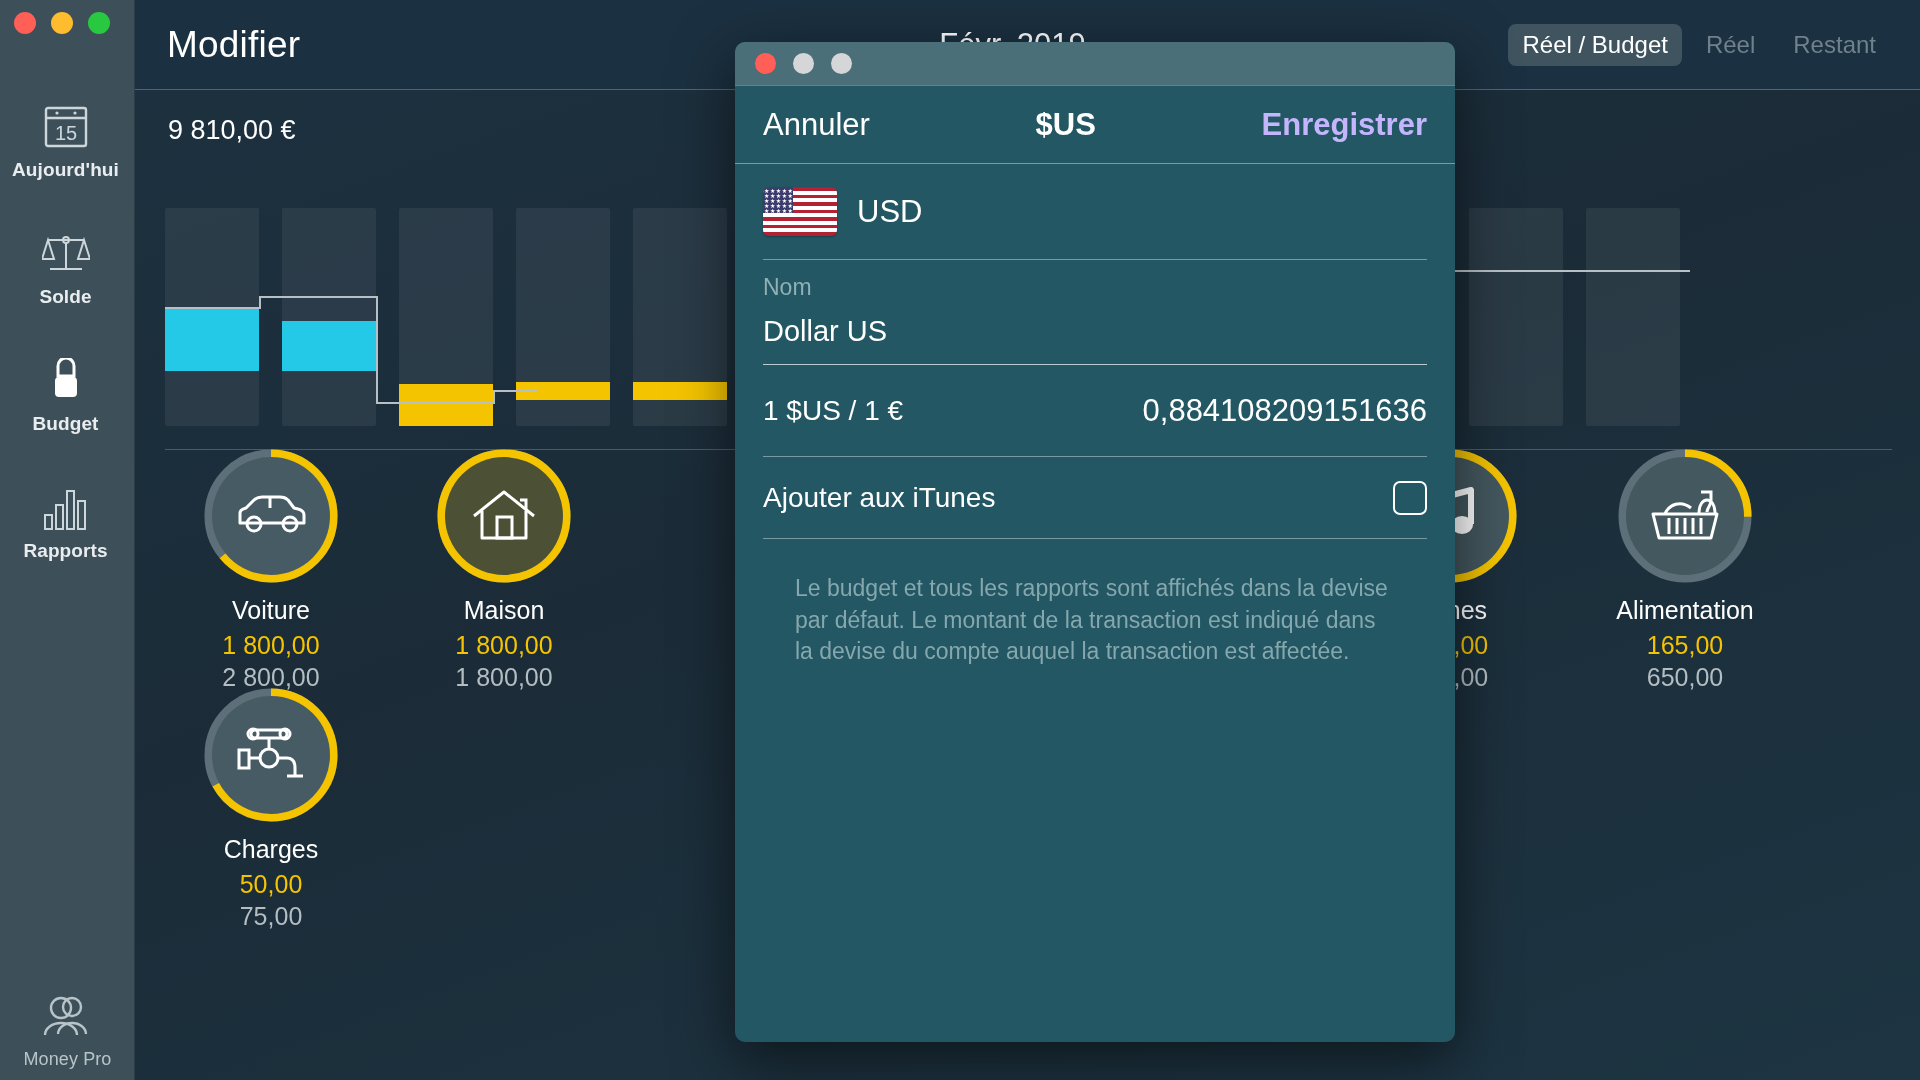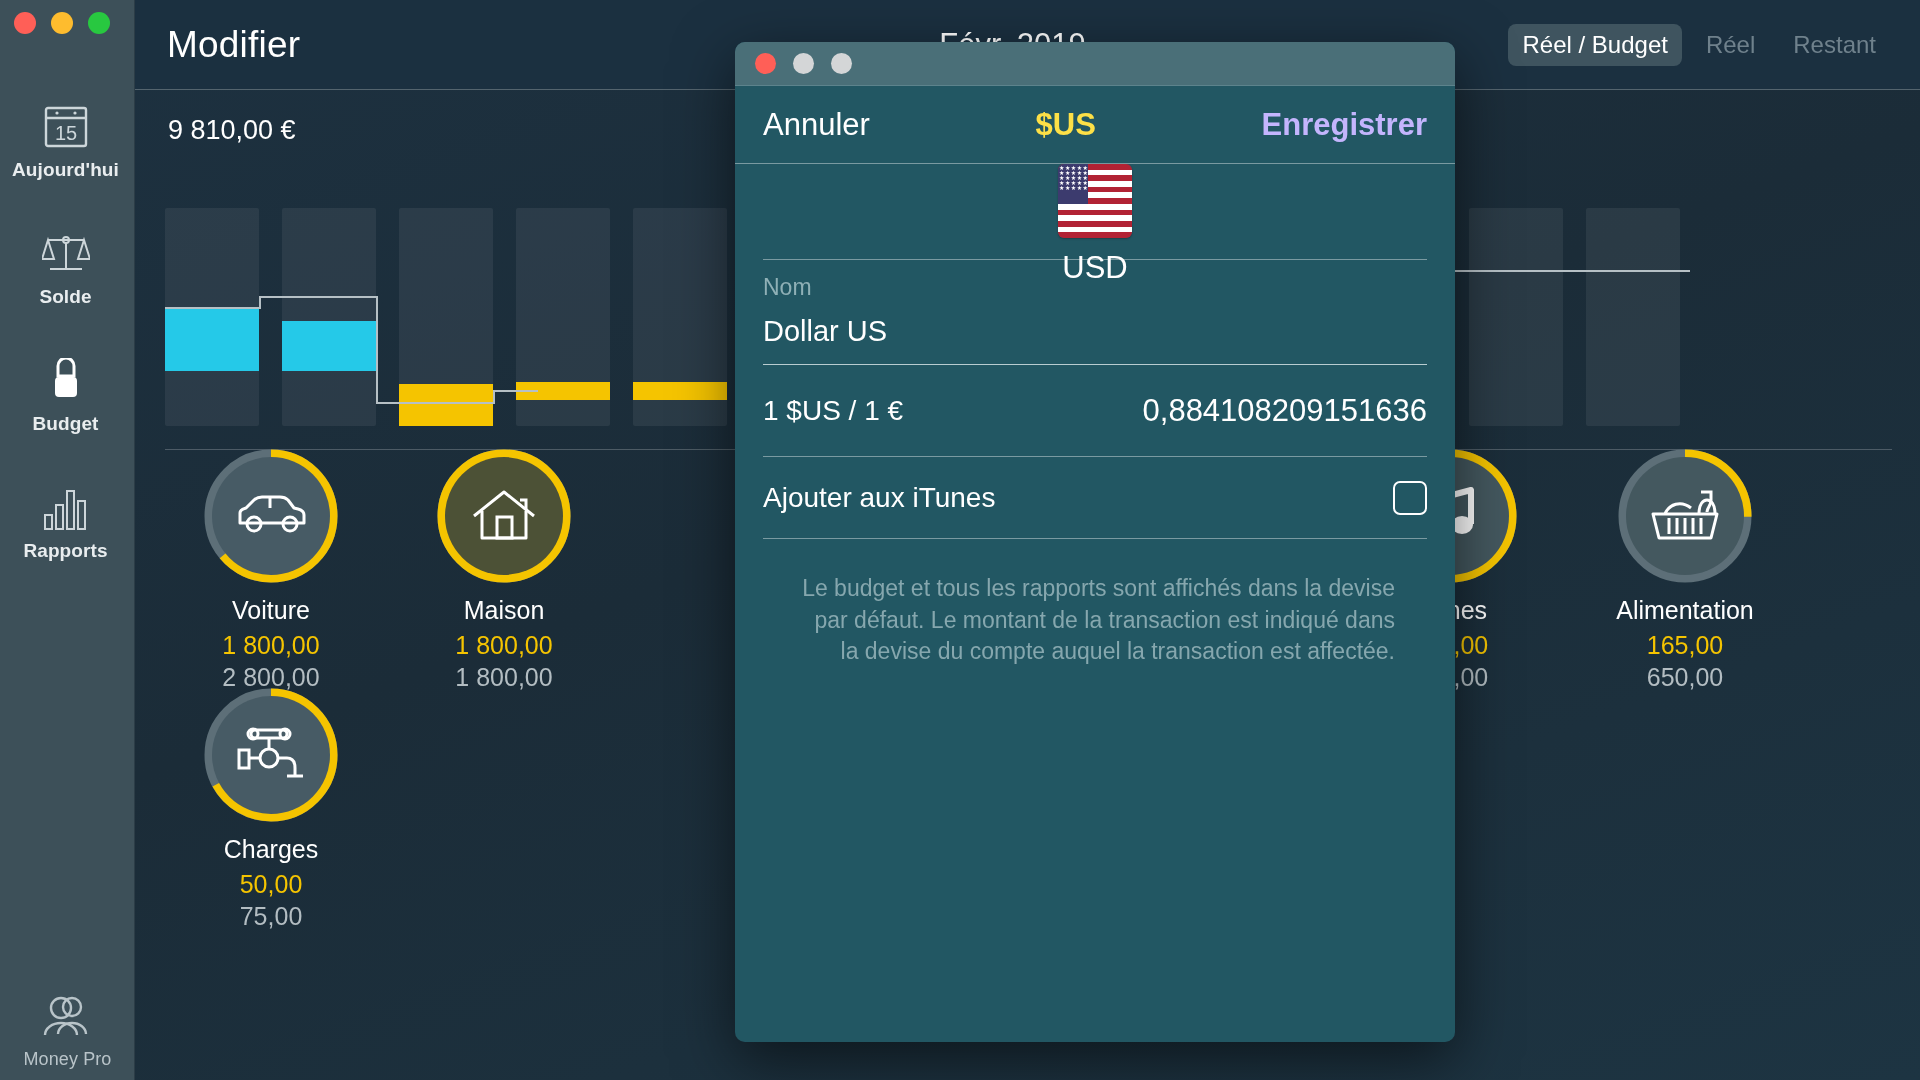--- a/index.html
+++ b/index.html
@@ -210,31 +210,30 @@
   .mtl.grey { background: #d4d6d7; }
 
   .modal-actionbar {
     height: 78px;
     display: flex; align-items: center; justify-content: space-between;
     padding: 0 28px;
     border-bottom: 1px solid #7a9aa1;
     flex: 0 0 78px;
   }
   .mab-left  { font-size: 31px; color: #ffffff; cursor: pointer; }
-  .mab-mid   { font-size: 31px; color: #fde047; font-weight: bold; }
+  .mab-mid   { font-size: 31px; color: #ffffff; font-weight: bold; }
   .mab-right { font-size: 31px; color: #c4b5fd; font-weight: bold; cursor: pointer; }
 
   .modal-body { padding: 0 28px; flex: 1 1 auto; }
 
   .row-currency {
     height: 96px;
-    display: flex; align-items: center; gap: 12px;
+    display: flex; align-items: center; gap: 20px;
     border-bottom: 1px solid #7a9aa1;
     cursor: pointer;
-    flex-direction: column;
   }
   .flag {
     width: 74px; height: 49px; border-radius: 6px;
     overflow: hidden; position: relative;
     flex: 0 0 74px;
     box-shadow: 0 1px 2px rgba(0,0,0,.3);
   }
   .flag .stripes { position: absolute; inset: 0; }
   .flag .stripe { height: 7.69%; }
   .flag .stripe.r { background: #b22234; }
@@ -282,21 +281,21 @@
     width: 34px; height: 34px;
     border: 2px solid #ffffff;
     border-radius: 7px;
     background: transparent;
   }
 
   .modal-note {
     padding: 34px 32px 0 32px;
     font-size: 23px; line-height: 1.38;
     color: #86a7ae;
-    text-align: right;
+    text-align: left;
   }
 </style>
 </head>
 <body>
 
 <div class="app">
 
   <div class="sidebar">
 
     <div class="traffic-lights">

